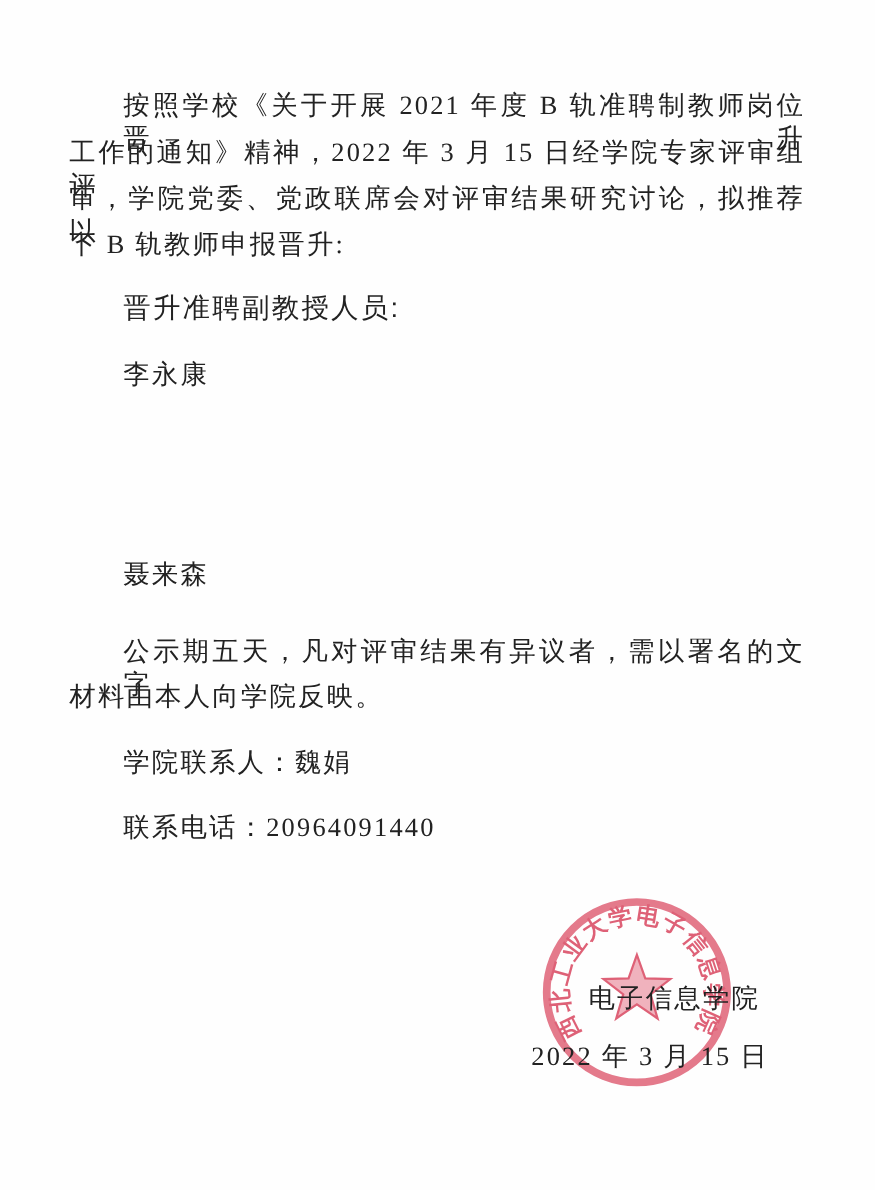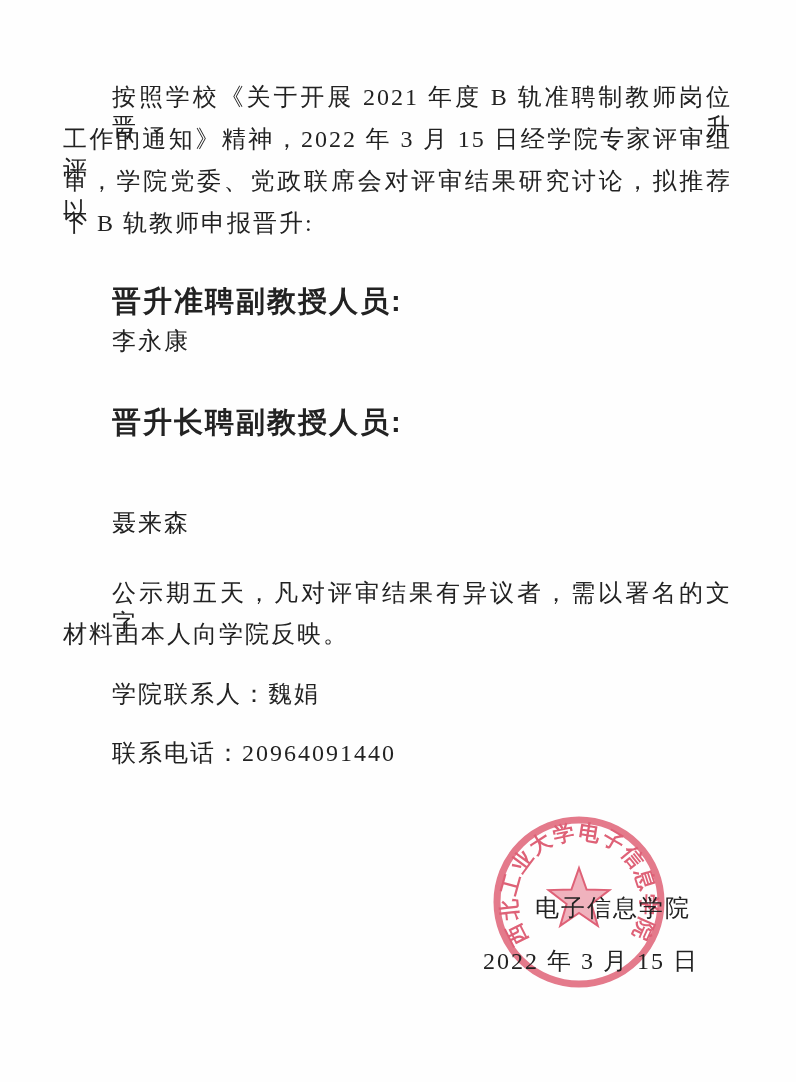--- a/index.html
+++ b/index.html
@@ -19,24 +19,23 @@
     white-space:nowrap;
   }
   .just{
     white-space:normal;
     text-align:justify;
     text-align-last:justify;
     text-justify:inter-character;
   }
   .heading{
     font-family:"Liberation Sans","DejaVu Sans",sans-serif;
-    font-weight:700;
-    font-size:29px;
+    font-weight:400;
+    font-size:25px;
     letter-spacing:2px;
-    margin-top:18px;
   }
   .seal{
     position:absolute;
     left:489px;top:812px;
     width:180px;height:180px;
     mix-blend-mode:multiply;
     opacity:0.9;
   }
   .sig{z-index:1;}
 </style>
@@ -46,21 +45,20 @@
 <div class="page">
 
   <div class="line just" style="top:82px;left:112px;width:620px;">按照学校《关于开展 2021 年度 B 轨准聘制教师岗位晋升</div>
   <div class="line just" style="top:124px;left:63px;width:669px;">工作的通知》精神，2022 年 3 月 15 日经学院专家评审组评</div>
   <div class="line just" style="top:166px;left:63px;width:669px;">审，学院党委、党政联席会对评审结果研究讨论，拟推荐以</div>
   <div class="line" style="top:208px;left:63px;font-family:Liberation Serif, serif;">下 B 轨教师申报晋升:</div>
 
   <div class="line heading" style="top:265px;left:112px;">晋升准聘副教授人员:</div>
   <div class="line" style="top:326px;left:112px;">李永康</div>
 
-  <div class="line heading" style="top:386px;left:112px;">晋升长聘副教授人员:</div>
   <div class="line" style="top:508px;left:112px;">聂来森</div>
 
   <div class="line just" style="top:578px;left:112px;width:620px;">公示期五天，凡对评审结果有异议者，需以署名的文字</div>
   <div class="line" style="top:619px;left:63px;">材料由本人向学院反映。</div>
 
   <div class="line" style="top:679px;left:112px;">学院联系人：魏娟</div>
   <div class="line" style="top:738px;left:112px;">联系电话：20964091440</div>
 
   <div class="line sig" style="top:893px;left:503px;margin-left:32px;">电子信息学院</div>
   <div class="line sig" style="top:946px;left:483px;">2022 年 3 月 15 日</div>

